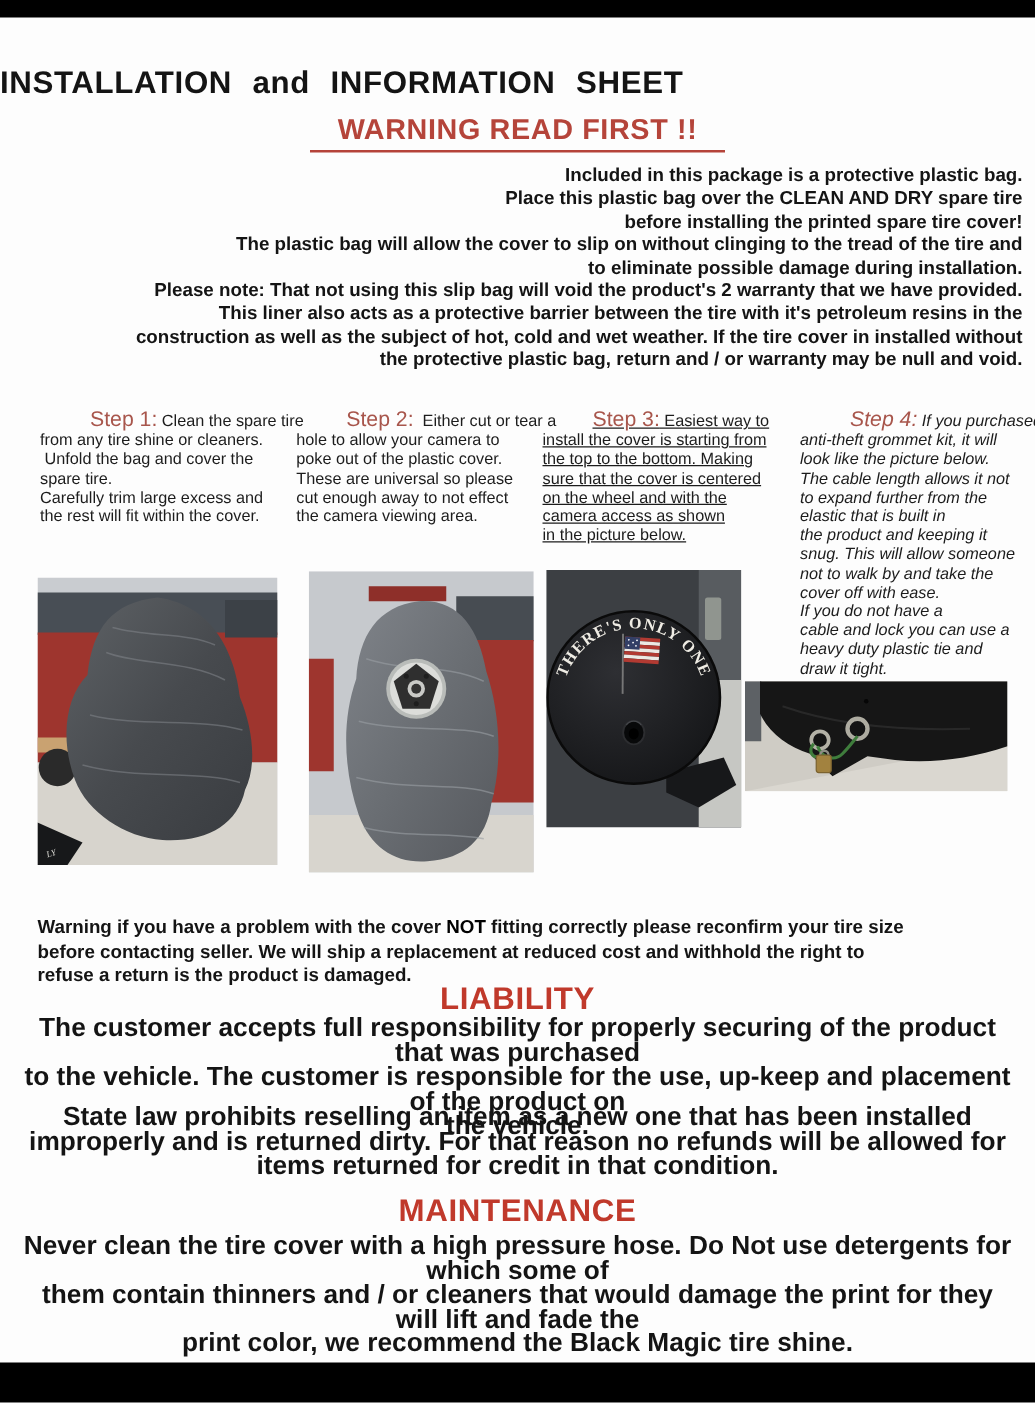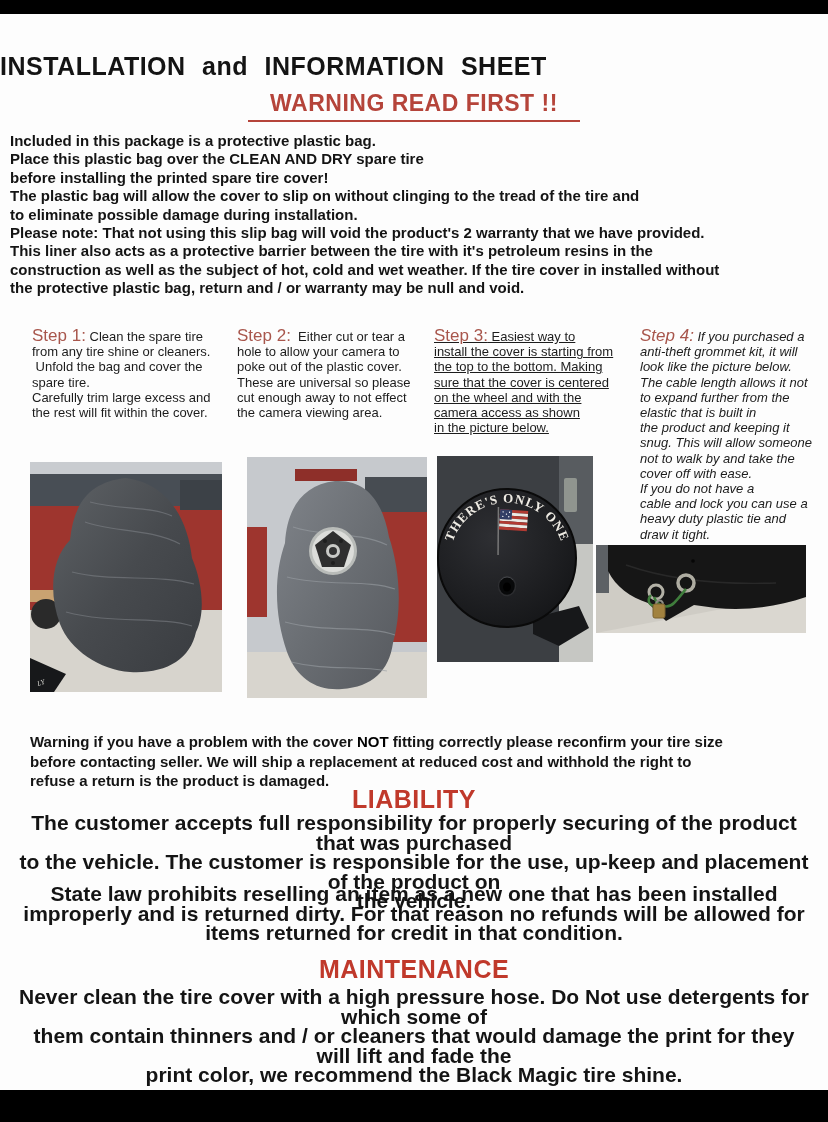--- a/index.html
+++ b/index.html
@@ -6,24 +6,24 @@
   .sheet{position:relative;width:828px;height:1122px;margin:0 auto;background:#fdfdfd;
          font-family:"Liberation Sans",sans-serif;color:#121212;overflow:hidden;}
   .bar{position:absolute;left:0;width:828px;background:#000;}
   .bar-top{top:0;height:14px;}
   .bar-bottom{top:1090px;height:32px;}
   .title{position:absolute;top:52px;left:0;width:100%;
          font-size:25px;font-weight:bold;letter-spacing:.5px;word-spacing:9px;color:#141414;}
   .warn-head{position:absolute;top:90px;left:0;width:100%;text-align:center;}
   .warn-head span{display:inline-block;font-size:23px;font-weight:bold;color:#b5443a;
          border-bottom:2px solid #b5443a;padding:0 22px 3px 22px;letter-spacing:.5px;}
-  .intro{position:absolute;top:132px;left:10px;right:10px;text-align:left;
+  .intro{position:absolute;top:132px;left:10px;right:10px;text-align:right;
          font-size:15px;font-weight:bold;line-height:18.4px;white-space:pre-line;color:#141414;}
   .step{position:absolute;top:328px;font-size:13px;line-height:15.2px;white-space:pre;color:#1c1c1c;}
-  .step .lbl{color:#a8564c;font-size:17px;}
+  .step .lbl{color:#a8564c;font-size:17px;margin-left:40px;}
   #s1{left:32px;}  #s2{left:237px;}  #s3{left:434px;text-decoration:underline;}  #s4{left:640px;font-style:italic;}
   .photo{position:absolute;line-height:0;}
   #ph1{left:30px;top:462px;}
   #ph2{left:247px;top:457px;}
   #ph3{left:437px;top:456px;}
   #ph4{left:596px;top:545px;}
   .warn-note{position:absolute;top:717px;left:30px;width:778px;font-size:15px;font-weight:bold;
          line-height:19.6px;white-space:pre-line;color:#141414;}
   .red{color:#000000;}
   .h-red{position:absolute;left:0;width:100%;text-align:center;font-size:25px;font-weight:bold;

